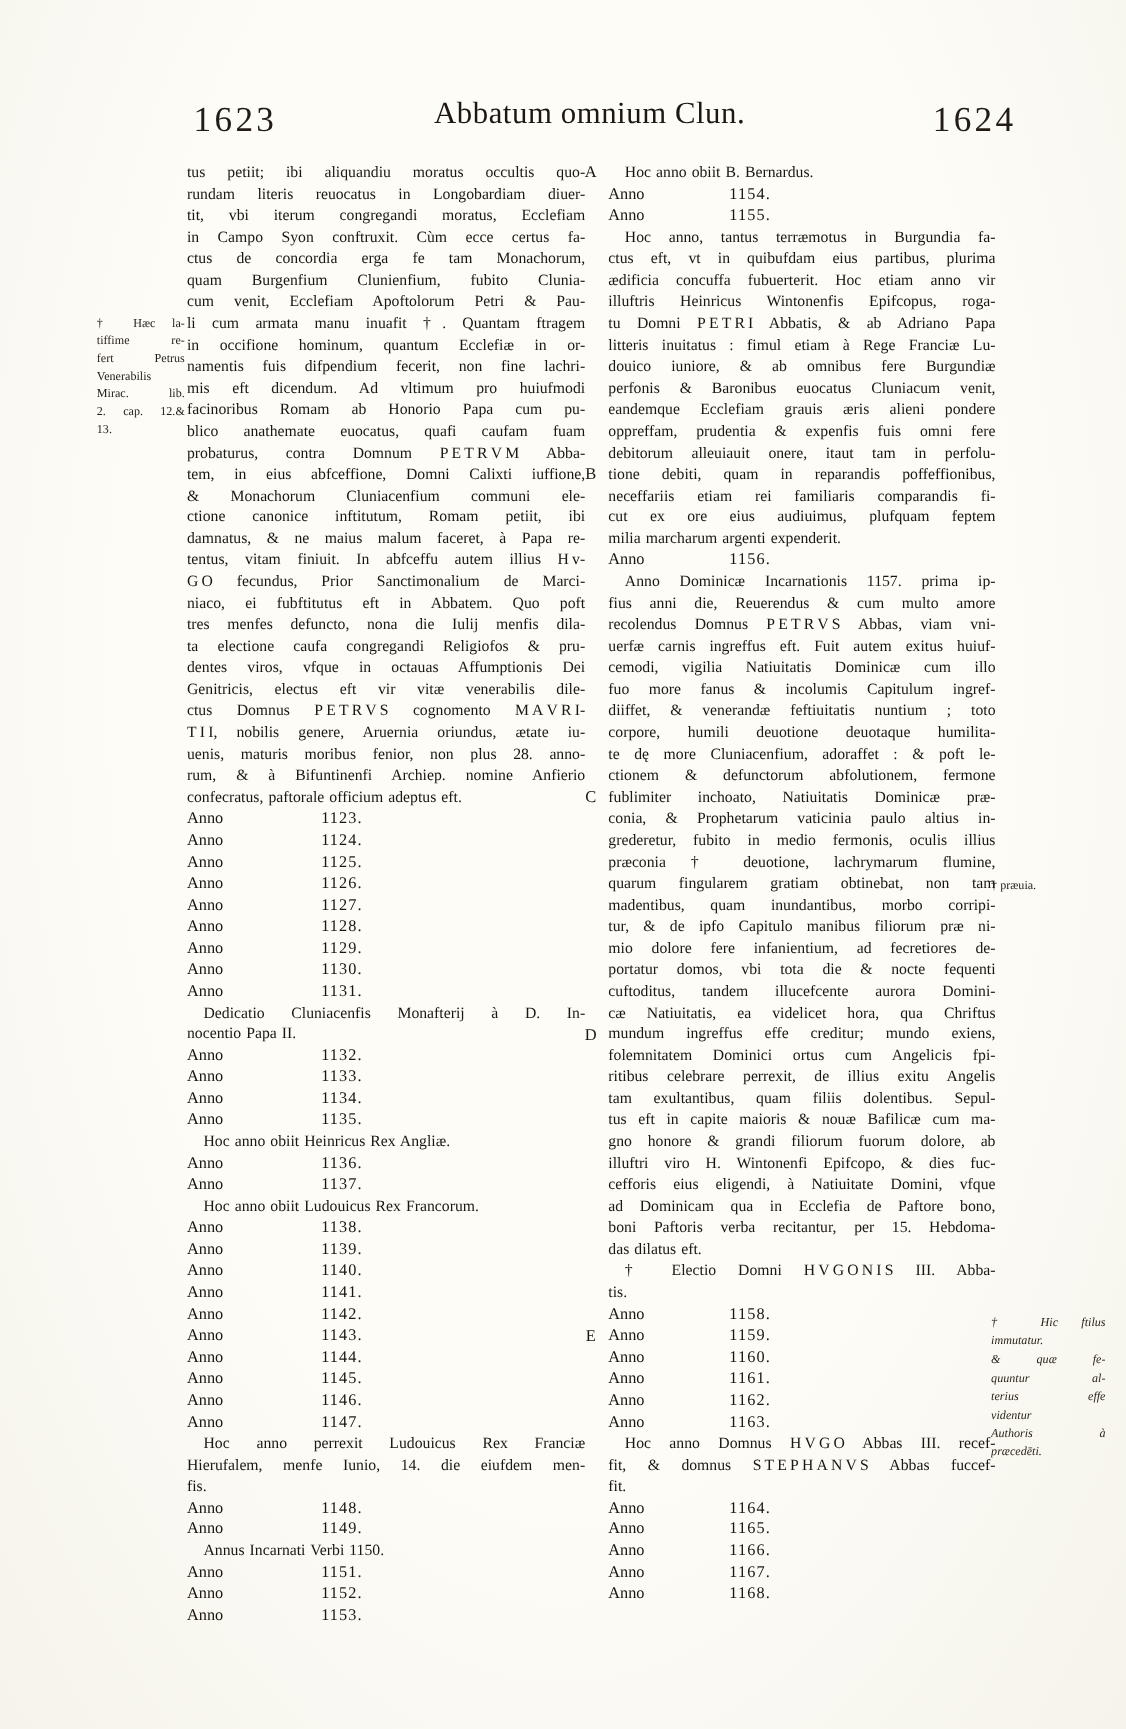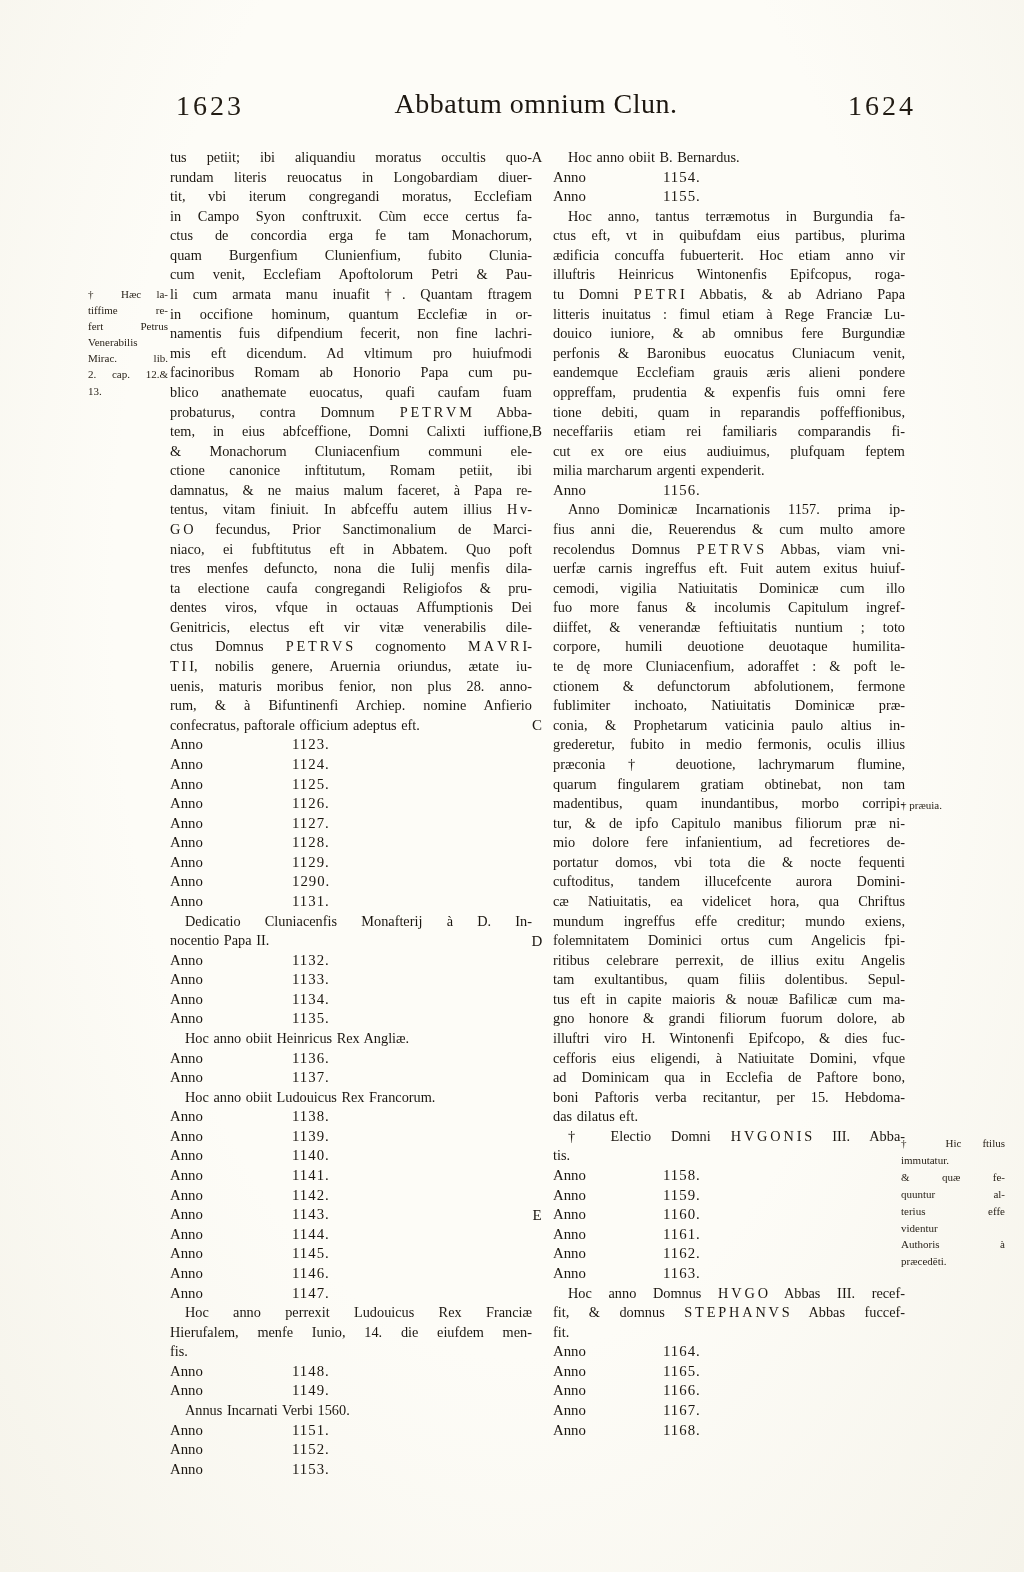--- a/index.html
+++ b/index.html
@@ -3,21 +3,21 @@
 <meta charset="utf-8">
 <style>
   html,body{margin:0;padding:0;background:#e8e6df;}
   .page{
     position:relative;width:1024px;height:1572px;margin:0 auto;
     background:radial-gradient(ellipse at 50% 38%, #fdfcf7 55%, #f5f3ea 100%);
     font-family:"Liberation Serif","DejaVu Serif",serif;
     color:#1b1610;overflow:hidden;
   }
   
-  .pgnum{position:absolute;top:90px;font-size:28px;letter-spacing:3px;color:#221c14;}
+  .pgnum{position:absolute;top:90px;font-size:32px;letter-spacing:3px;color:#221c14;}
   #pg-left{left:176px;}
   #pg-right{left:848px;}
   .title{position:absolute;top:88px;left:382px;width:308px;text-align:center;
          font-size:28px;letter-spacing:0.5px;color:#1d1710;}
   
   .col{position:absolute;top:148px;}
   #col-left{left:170px;width:362px;}
   #col-right{left:553px;width:352px;}
   .tline{
     font-size:14.3px;height:19.59px;line-height:19.45px;
@@ -83,21 +83,21 @@
         <div class="tline">rum, &amp; à Bifuntinenfi Archiep. nomine Anfierio</div>
         <div class="tline last">confecratus, paftorale officium adeptus eft.</div>
       </div>
       <div class="anno-row"><span class="anno-label">Anno</span><span class="anno-year">1123.</span></div>
       <div class="anno-row"><span class="anno-label">Anno</span><span class="anno-year">1124.</span></div>
       <div class="anno-row"><span class="anno-label">Anno</span><span class="anno-year">1125.</span></div>
       <div class="anno-row"><span class="anno-label">Anno</span><span class="anno-year">1126.</span></div>
       <div class="anno-row"><span class="anno-label">Anno</span><span class="anno-year">1127.</span></div>
       <div class="anno-row"><span class="anno-label">Anno</span><span class="anno-year">1128.</span></div>
       <div class="anno-row"><span class="anno-label">Anno</span><span class="anno-year">1129.</span></div>
-      <div class="anno-row"><span class="anno-label">Anno</span><span class="anno-year">1290.</span></div>
+      <div class="anno-row"><span class="anno-label">Anno</span><span class="anno-year">1130.</span></div>
       <div class="anno-row"><span class="anno-label">Anno</span><span class="anno-year">1131.</span></div>
       <div class="para">
         <div class="tline indent">Dedicatio Cluniacenfis Monafterij à D. In-</div>
         <div class="tline last">nocentio Papa II.</div>
       </div>
       <div class="anno-row"><span class="anno-label">Anno</span><span class="anno-year">1132.</span></div>
       <div class="anno-row"><span class="anno-label">Anno</span><span class="anno-year">1133.</span></div>
       <div class="anno-row"><span class="anno-label">Anno</span><span class="anno-year">1134.</span></div>
       <div class="anno-row"><span class="anno-label">Anno</span><span class="anno-year">1135.</span></div>
       <div class="tline last indent">Hoc anno obiit Heinricus Rex Angliæ.</div>
@@ -114,40 +114,41 @@
       <div class="anno-row"><span class="anno-label">Anno</span><span class="anno-year">1145.</span></div>
       <div class="anno-row"><span class="anno-label">Anno</span><span class="anno-year">1146.</span></div>
       <div class="anno-row"><span class="anno-label">Anno</span><span class="anno-year">1147.</span></div>
       <div class="para">
         <div class="tline indent">Hoc anno perrexit Ludouicus Rex Franciæ</div>
         <div class="tline">Hierufalem, menfe Iunio, 14. die eiufdem men-</div>
         <div class="tline last">fis.</div>
       </div>
       <div class="anno-row"><span class="anno-label">Anno</span><span class="anno-year">1148.</span></div>
       <div class="anno-row"><span class="anno-label">Anno</span><span class="anno-year">1149.</span></div>
-      <div class="tline last indent">Annus Incarnati Verbi 1560.</div>
+      <div class="tline last indent">Annus Incarnati Verbi 1150.</div>
       <div class="anno-row"><span class="anno-label">Anno</span><span class="anno-year">1151.</span></div>
       <div class="anno-row"><span class="anno-label">Anno</span><span class="anno-year">1152.</span></div>
       <div class="anno-row"><span class="anno-label">Anno</span><span class="anno-year">1153.</span></div>
     </div>
   <div class="col" id="col-right">
       <div class="tline last indent">Hoc anno obiit B. Bernardus.</div>
       <div class="anno-row"><span class="anno-label">Anno</span><span class="anno-year">1154.</span></div>
       <div class="anno-row"><span class="anno-label">Anno</span><span class="anno-year">1155.</span></div>
       <div class="para">
         <div class="tline indent">Hoc anno, tantus terræmotus in Burgundia fa-</div>
         <div class="tline">ctus eft, vt in quibufdam eius partibus, plurima</div>
         <div class="tline">ædificia concuffa fubuerterit. Hoc etiam anno vir</div>
         <div class="tline">illuftris Heinricus Wintonenfis Epifcopus, roga-</div>
         <div class="tline">tu Domni P E T R I Abbatis, &amp; ab Adriano Papa</div>
         <div class="tline">litteris inuitatus : fimul etiam à Rege Franciæ Lu-</div>
         <div class="tline">douico iuniore, &amp; ab omnibus fere Burgundiæ</div>
         <div class="tline">perfonis &amp; Baronibus euocatus Cluniacum venit,</div>
         <div class="tline">eandemque Ecclefiam grauis æris alieni pondere</div>
         <div class="tline">oppreffam, prudentia &amp; expenfis fuis omni fere</div>
+        <div class="tline">debitorum alleuiauit onere, itaut tam in perfolu-</div>
         <div class="tline">tione debiti, quam in reparandis poffeffionibus,</div>
         <div class="tline">neceffariis etiam rei familiaris comparandis fi-</div>
         <div class="tline">cut ex ore eius audiuimus, plufquam feptem</div>
         <div class="tline last">milia marcharum argenti expenderit.</div>
       </div>
       <div class="anno-row"><span class="anno-label">Anno</span><span class="anno-year">1156.</span></div>
       <div class="para">
         <div class="tline indent">Anno Dominicæ Incarnationis 1157. prima ip-</div>
         <div class="tline">fius anni die, Reuerendus &amp; cum multo amore</div>
         <div class="tline">recolendus Domnus P E T R V S Abbas, viam vni-</div>
@@ -215,21 +216,21 @@
         <span class="nline">tiffime re-</span>
         <span class="nline">fert Petrus</span>
         <span class="nline">Venerabilis</span>
         <span class="nline">Mirac. lib.</span>
         <span class="nline">2. cap. 12.&amp;</span>
         <span class="nline last">13.</span>
       </div>
       <div class="mnote right" style="top: 797px;">
         <span class="nline last">† præuia.</span>
       </div>
-      <div class="mnote right" style="top: 1135px;">
+      <div class="mnote right" style="top: 1194px; font-style: italic;">
         <span class="nline">† Hic ftilus</span>
         <span class="nline">immutatur.</span>
         <span class="nline">&amp; quæ fe-</span>
         <span class="nline">quuntur al-</span>
         <span class="nline">terius effe</span>
         <span class="nline">videntur</span>
         <span class="nline">Authoris à</span>
         <span class="nline last">præcedēti.</span>
       </div>
     </div>

